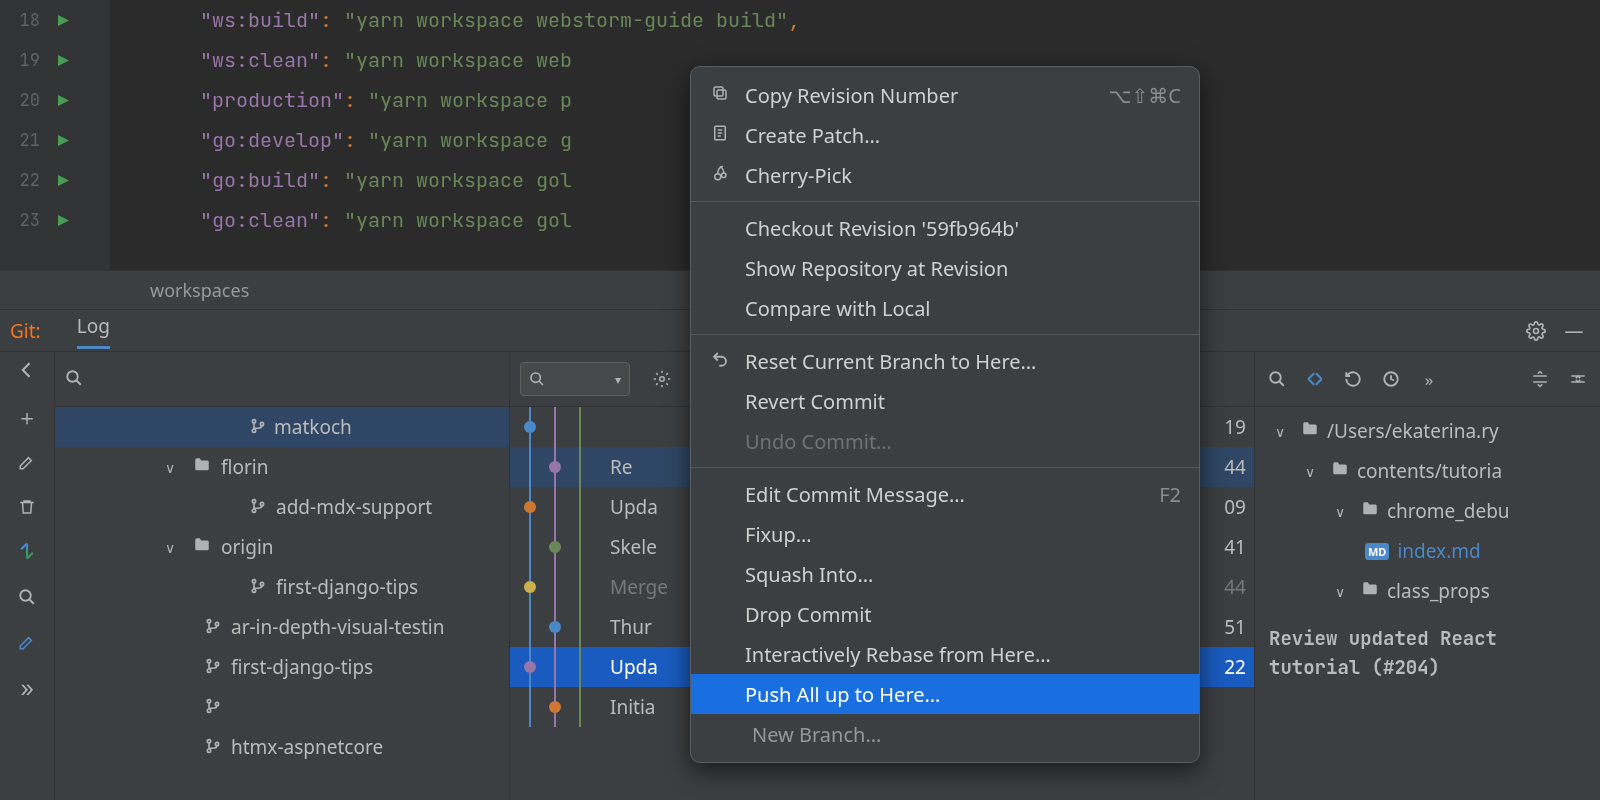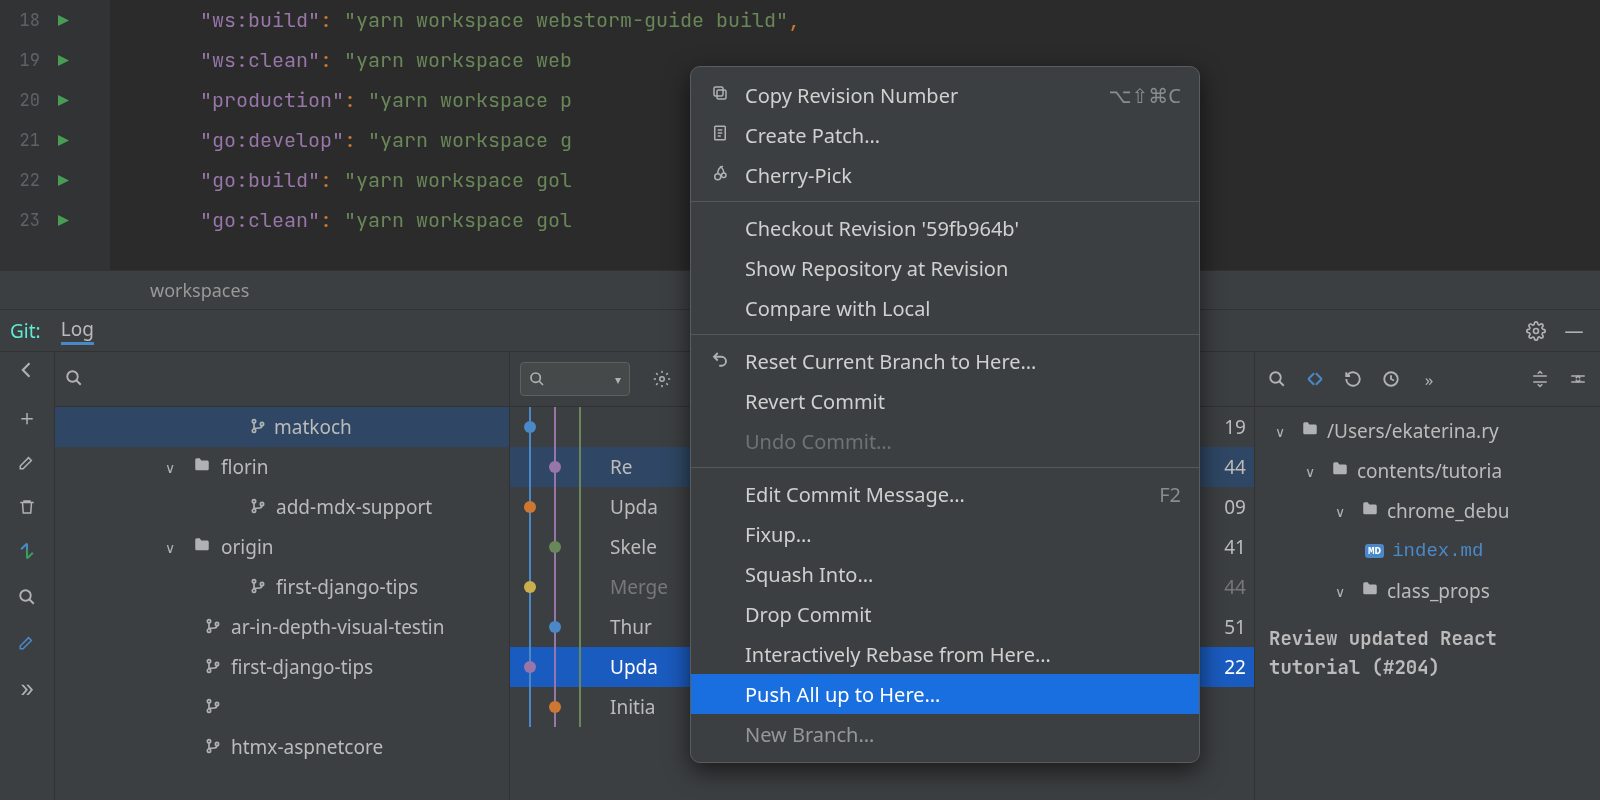--- a/index.html
+++ b/index.html
@@ -72,24 +72,24 @@
   .git-header {
     height: 42px;
     background: #3c3f41;
     display: flex;
     align-items: center;
     padding: 0 10px;
     border-bottom: 1px solid #323232;
     font-family: system-ui, sans-serif;
     font-size: 19px;
   }
-  .git-header .label { color: #5eead4; margin-right: 20px; }
+  .git-header .label { color: #f97316; margin-right: 36px; }
   .git-header .tab {
     color: #bbbbbb;
-    padding-bottom: 0;
+    padding-bottom: 7px;
     border-bottom: 3px solid #4a88c7;
   }
   .git-header .spacer { flex: 1; }
   .icon-btn {
     width: 32px;
     height: 32px;
     display: flex;
     align-items: center;
     justify-content: center;
     color: #afb1b3;
@@ -224,21 +224,21 @@
     gap: 8px;
     padding-left: 20px;
     color: #bbbbbb;
     white-space: nowrap;
     overflow: hidden;
   }
   .tree-row .expander { color: #afb1b3; }
   .tind1 { padding-left: 20px; }
   .tind2 { padding-left: 50px; }
   .tind3 { padding-left: 80px; }
-  .tind4 { padding-left: 110px; font-family: Liberation Mono, monospace; }
+  .tind4 { padding-left: 110px; }
   .file-icon {
     background: #4a88c7;
     color: #fff;
     font-size: 11px;
     padding: 1px 3px;
     border-radius: 3px;
     font-weight: bold;
   }
   .file-name { color: #4a88c7; }
   .commit-msg {
@@ -730,17 +730,17 @@
       <span class="mlabel">Drop Commit</span>
     </div>
     <div class="menu-item noicon">
       <span class="micon"></span>
       <span class="mlabel">Interactively Rebase from Here…</span>
     </div>
     <div class="menu-item selected noicon">
       <span class="micon"></span>
       <span class="mlabel">Push All up to Here…</span>
     </div>
-    <div class="menu-item noicon" style="opacity: 0.6;">
+    <div class="menu-item noicon" style="opacity: 0.6; margin-left: 7px;">
       <span class="micon"></span>
       <span class="mlabel">New Branch…</span>
     </div>
   </div>
 
 </body></html>

